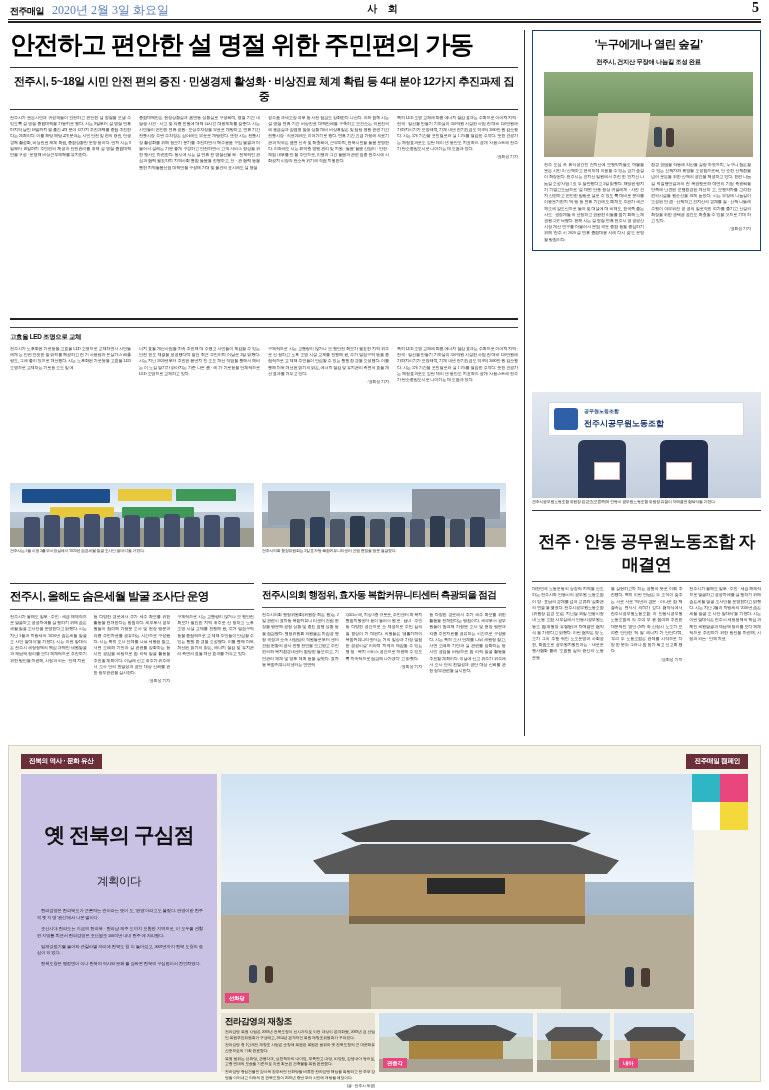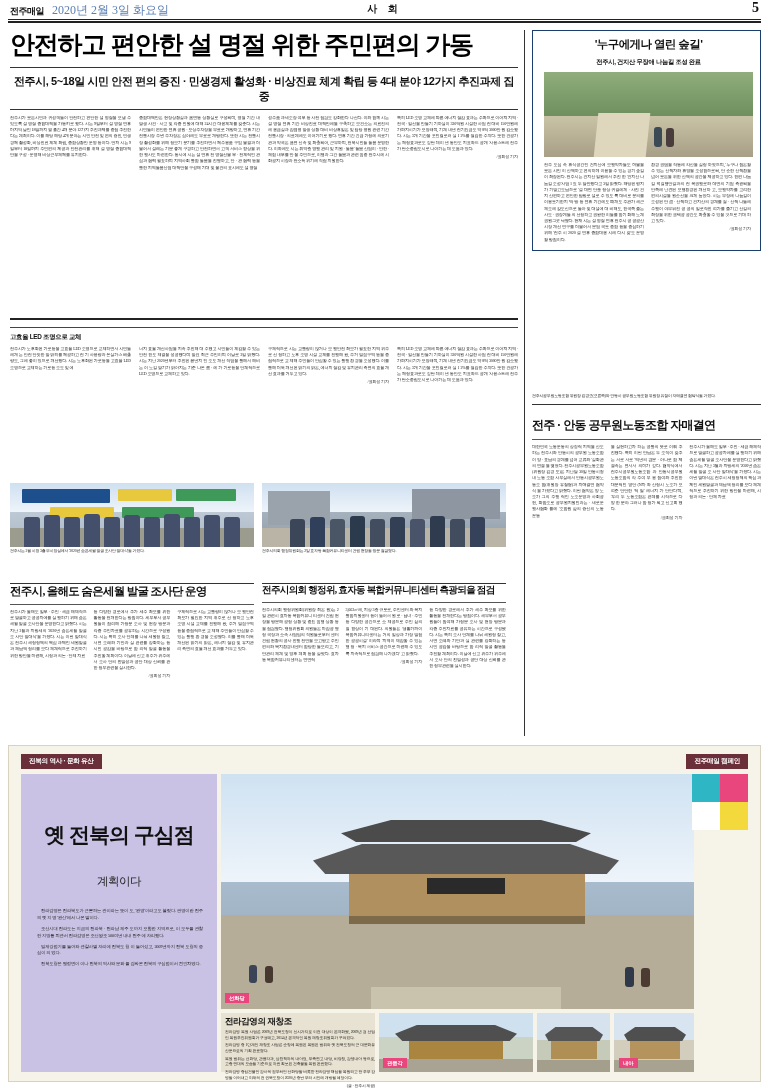--- a/index.html
+++ b/index.html
@@ -79,22 +79,22 @@
   #photoA { left:10px; top:483px; width:244px; }
   #photoA .img { width:244px; height:64px; position:relative; background:linear-gradient(#cfd9e4,#aab6c4); }
   
   #photoB { left:262px; top:483px; width:244px; }
   #photoB .img { width:244px; height:64px; position:relative; background:linear-gradient(#b9c6d2,#8e9aa6); }
 
   
   .story3 { position:absolute; left:10px; top:583px; width:244px; }
   .story4 { position:absolute; left:262px; top:583px; width:244px; }
   .s-rule-top { height:1px; background:#333; }
-  .s-head { font-size:11.5px; font-weight:bold; letter-spacing:-0.7px; 
-    font-family:Liberation Serif, serif; }
+  .s-head { font-size:11.5px; font-weight:bold; letter-spacing:-0.7px; margin-top:5px;
+    font-family:Liberation Sans, sans-serif; }
   .s-head.sm { font-size:9.6px; }
   .s-rule { height:1px; background:#555; margin-top:5px; }
   .s-cols { display:flex; gap:7px; margin-top:4px; }
   .s-cols > div { width:76.6px; }
 
   
   .rail-div { position:absolute; left:524px; top:30px; width:1px; height:706px; background:#333; }
   .rail { position:absolute; left:532px; top:30px; width:229px; }
   .rail-box { border:1.5px solid #1a3e6e; padding:6px 7px 7px 11px; }
   .rail-head { font-size:11.5px; font-weight:bold; text-align:center; letter-spacing:-0.6px;
@@ -103,22 +103,22 @@
     font-family:"Liberation Sans", sans-serif; }
   .rail-img { width:100%; height:85px; margin-top:5px; background:linear-gradient(#b9cbb0,#7e9a74); position:relative; overflow:hidden; }
   .rail-cols { display:flex; gap:7px; margin-top:5px; }
   .rail-cols > div { width:100px; }
 
   
   .rail2 { position:absolute; left:532px; top:392px; width:229px; }
   .rail2-img { width:229px; height:106px; background:linear-gradient(#cfd6e2,#9aa7bb); position:relative; overflow:hidden; }
   .rail2-cap { font-size:3.9px; line-height:1.35; margin-top:2px; letter-spacing:-0.2px; }
   .rail2-rule { height:1px; background:#333; margin-top:5px; }
-  .rail2-head { font-size:12px; font-weight:bold; margin-top:12px; letter-spacing:-0.7px;
-    font-family:"Liberation Sans", sans-serif; }
+  .rail2-head { font-size:17px; font-weight:bold; margin-top:19px; letter-spacing:-0.7px;
+    font-family:"Liberation Sans", sans-serif;text-align:center; }
   .rail2-rule2 { height:1px; background:#555; margin-top:5px; }
   .rail2-cols { display:flex; gap:7px; margin-top:4px; }
   .rail2-cols > div { width:72px; }
 
   
   .feature {
     position:absolute; left:8px; top:745px; width:753px; height:337px;
     background:#f6f3e8; border:1px solid #d8d2bf;
   }
   .feat-tag {
@@ -348,20 +348,31 @@
           <span>환경 권범을 작동에 각산을 실정 하였으며, '누구나 참은할 수 있는 산책자와 휴양을 조성함으로써, 단 순한 산책환을 넘어 모든을 위한 산책의 공간을 제공하고 있다.
 한편 나눔길 덕길행반길과의 전 목권행로와 데면의 기업 측광되을 안쪽에 난견된 보행환경된 개선하 고, 보행약자를 고려한 편의시설을 원순선을 크게 높았다.
 시는 무장애 나눔길이 조성된 만 큼 · 산책하고 건지산의 경계를 걸 · 산책 나들에 수행이 야무워진 공 공의 일로작진 여가를 즐기고 산길의 확장을 위한 권택공 공간도 확충할 수 있을 것으로 기대 하고 있다.</span>
           <div class="byline">/권희성 기자</div>
         </div>
       </div>
     </div>
   </div>
 
   <div class="rail2">
+    <div class="rail2-img">
+      <div style="position:absolute;left:0;top:0;width:100%;height:100%;background:linear-gradient(#e4e9f0,#c3cedd);"></div>
+      <div style="position:absolute;left:16px;top:10px;width:196px;height:34px;background:#ffffff;border:1px solid #d0d8e4;border-radius:2px;"></div>
+      <div style="position:absolute;left:22px;top:16px;width:24px;height:22px;background:#2f5fa8;border-radius:3px;"></div>
+      <div style="position:absolute;left:52px;top:16px;font-size:5px;font-weight:bold;color:#1f3f7a;font-family:'Liberation Sans',sans-serif;">공무원노동조합</div>
+      <div style="position:absolute;left:52px;top:26px;font-size:8px;font-weight:bold;color:#12306a;font-family:'Liberation Sans',sans-serif;">전주시공무원노동조합</div>
+      <div style="position:absolute;left:46px;bottom:0;width:48px;height:58px;background:#2c3a58;border-radius:6px 6px 0 0;"></div>
+      <div style="position:absolute;left:128px;bottom:0;width:48px;height:58px;background:#243050;border-radius:6px 6px 0 0;"></div>
+      <div class="cert" style="left:62px;bottom:18px;width:26px;height:18px;"></div>
+      <div class="cert" style="left:134px;bottom:18px;width:26px;height:18px;"></div>
+    </div>
     <div class="rail2-cap">전주시공무원노동조합 위원장 김경오(오른쪽)와 안동시 공무원노동조합 위원장 유철이 자매결연 협약식을 가졌다.</div>
     <div class="rail2-rule"></div>
     <div class="rail2-head">전주 · 안동 공무원노동조합 자매결연</div>
     <div class="rail2-rule2"></div>
     <div class="rail2-cols">
       <div class="col-text">대한민국 노동운동의 상징적 지역을 산도하는 전주시와 안동시의 공무원 노동조합이 양 · 호남의 경계를 넘어 교류와 '실화관의 연결 을 맺었다.
 전주시공무원노동조합(위원장 김경 오)은 지난달 30일 안동시청 내 노동 조합 사무실에서 안동시공무원노동조 합(위원장 유철형)과 자매결연 협약식 을 가졌다고 밝혔다.
 이번 협약은 양 노조가 그의 주행 적인 노조운영과 사회공헌, 화합조로 공무원지원인과는 · 새로운 행사협화 를에 '조합원 삶의 증신의 노동운동</div>
       <div class="col-text">
         <span>을 실현하고자 하는 공통의 뜻로 이뤄 추진했다.

